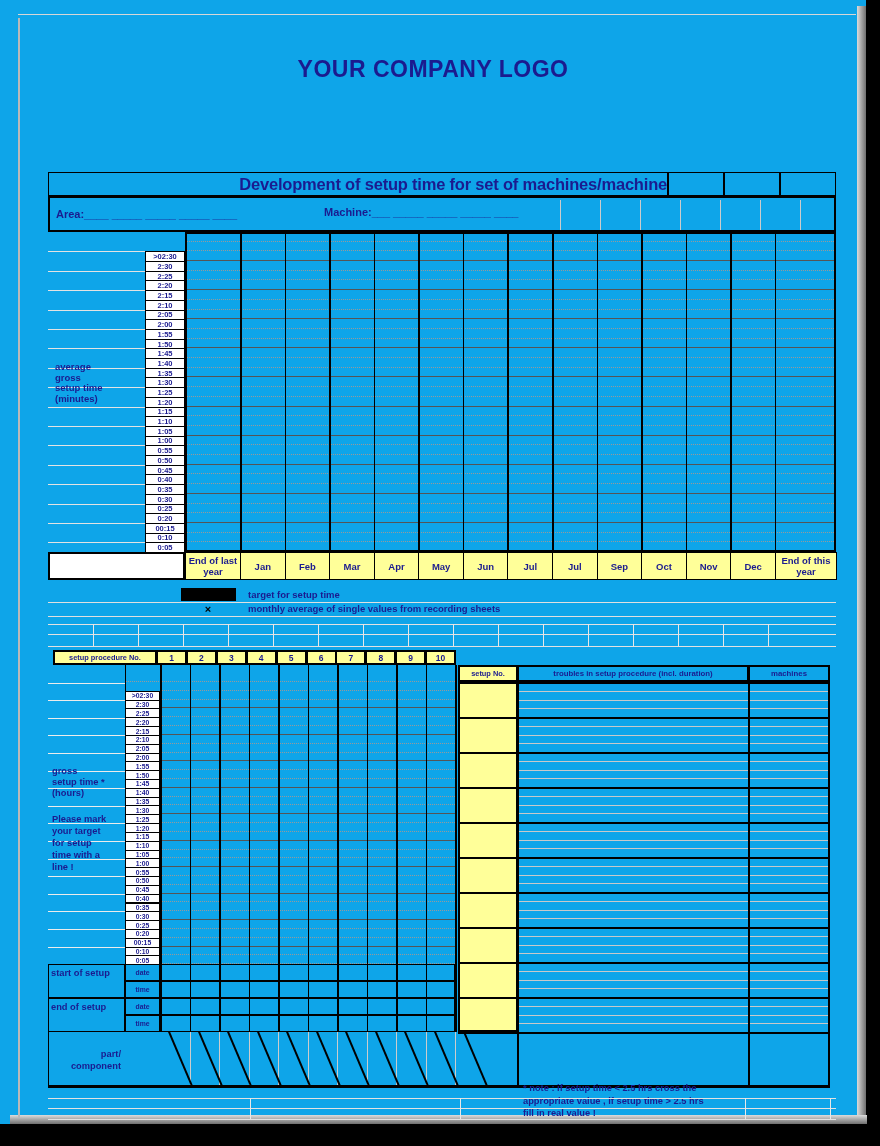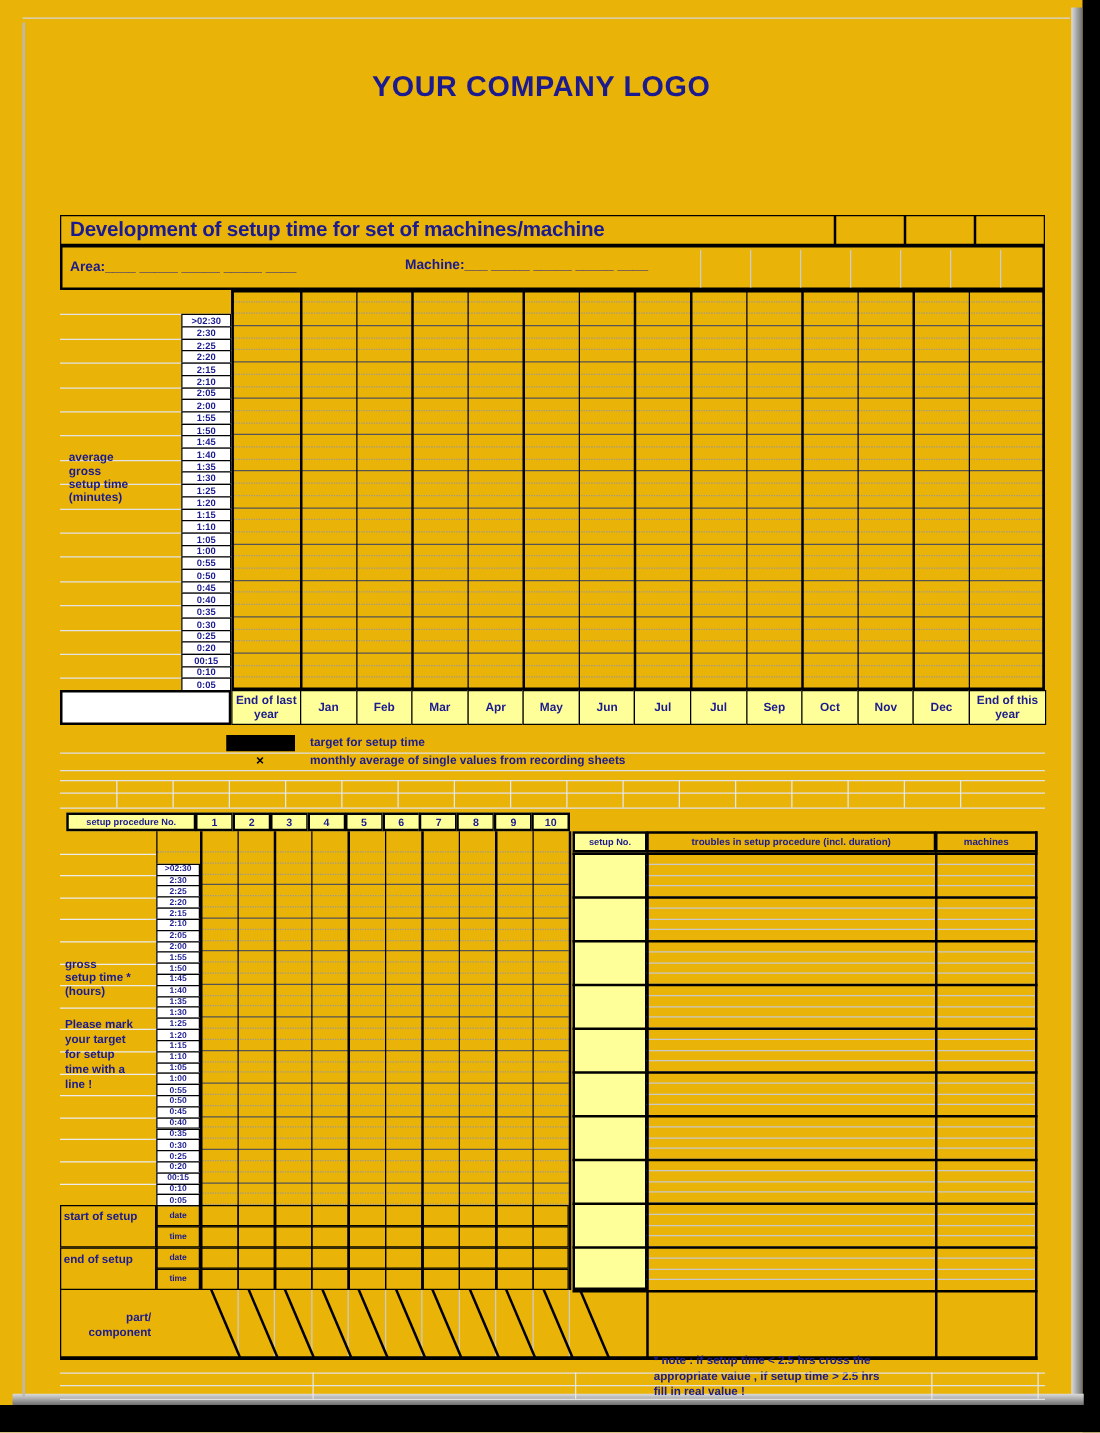--- a/index.html
+++ b/index.html
@@ -1,17 +1,17 @@
 <!DOCTYPE html>
 <html><head>
 <meta charset="utf-8">
 <style>
   html,body{margin:0;padding:0;background:#fff;}
   #cv{
-    position:relative;width:880px;height:1146px;background:#eab308;overflow:hidden;
+    position:relative;width:880px;height:1146px;background:#0ea5e9;overflow:hidden;
     font-family:"Liberation Sans", sans-serif;
   }
   .abs{position:absolute;}
   #logo-text{
     left:0;top:56px;width:866px;text-align:center;
     font-size:23px;font-weight:bold;color:#1b1b8f;letter-spacing:0.5px;
   }
   #banner{
     left:215px;top:111px;width:436px;height:37px;background:#29297d;
     display:flex;align-items:center;justify-content:center;
@@ -38,21 +38,21 @@
   <div class="abs edge-black-bottom"></div>
   <div class="abs bevel-right"></div>
   <div class="abs bevel-bottom"></div>
   <div class="abs edge-left-line"></div>
   <div class="abs edge-top-line"></div>
 
   <div id="logo-text" class="abs">YOUR COMPANY LOGO</div>
 
 
   <div id="t1" class="abs">
-      <div style="position: absolute; box-sizing: border-box; left: 0px; top: 0px; width: 620px; height: 24px; border: 1px solid rgb(0, 0, 0); font-size: 16.5px; font-weight: bold; color: rgb(27, 27, 143); padding: 2px 0px 0px 7px; letter-spacing: -0.2px;">Development of setup time for set of machines/machine</div>
+      <div style="position: absolute; box-sizing: border-box; left: 0px; top: 0px; width: 620px; height: 24px; border: 1px solid rgb(0, 0, 0); font-size: 16.5px; font-weight: bold; color: rgb(27, 27, 143); padding: 2px 0px 0px 7px; letter-spacing: -0.2px; text-align: right;">Development of setup time for set of machines/machine</div>
       <div style="position: absolute; box-sizing: border-box; left: 620px; top: 0px; width: 56px; height: 24px; border: 1px solid rgb(0, 0, 0);"></div>
       <div style="position: absolute; box-sizing: border-box; left: 676px; top: 0px; width: 56px; height: 24px; border: 1px solid rgb(0, 0, 0);"></div>
       <div style="position: absolute; box-sizing: border-box; left: 732px; top: 0px; width: 56px; height: 24px; border: 1px solid rgb(0, 0, 0);"></div>
       <div style="position: absolute; box-sizing: border-box; left: 0px; top: 24px; width: 788px; height: 36px; border: 2px solid rgb(0, 0, 0);">
         <div style="position: absolute; box-sizing: border-box; left: 510px; top: 2px; width: 1px; height: 30px; background: rgb(204, 204, 204);"></div>
         <div style="position: absolute; box-sizing: border-box; left: 550px; top: 2px; width: 1px; height: 30px; background: rgb(204, 204, 204);"></div>
         <div style="position: absolute; box-sizing: border-box; left: 590px; top: 2px; width: 1px; height: 30px; background: rgb(204, 204, 204);"></div>
         <div style="position: absolute; box-sizing: border-box; left: 630px; top: 2px; width: 1px; height: 30px; background: rgb(204, 204, 204);"></div>
         <div style="position: absolute; box-sizing: border-box; left: 670px; top: 2px; width: 1px; height: 30px; background: rgb(204, 204, 204);"></div>
         <div style="position: absolute; box-sizing: border-box; left: 710px; top: 2px; width: 1px; height: 30px; background: rgb(204, 204, 204);"></div>

